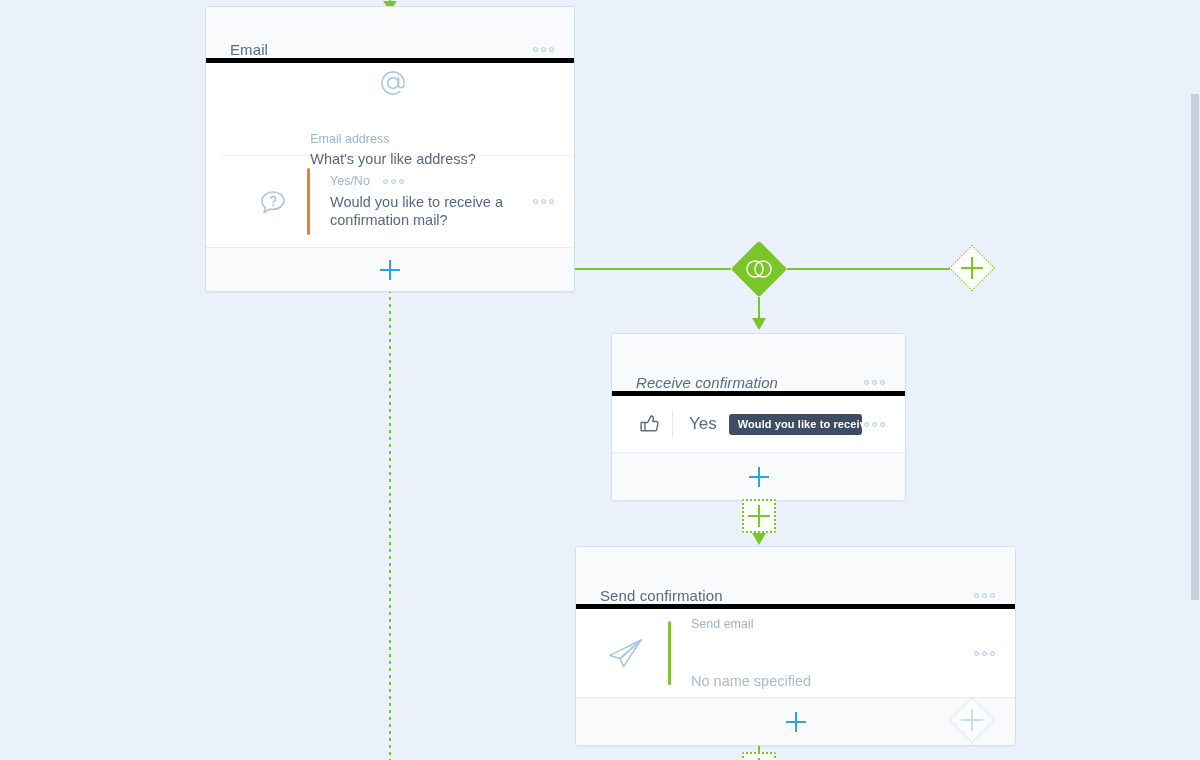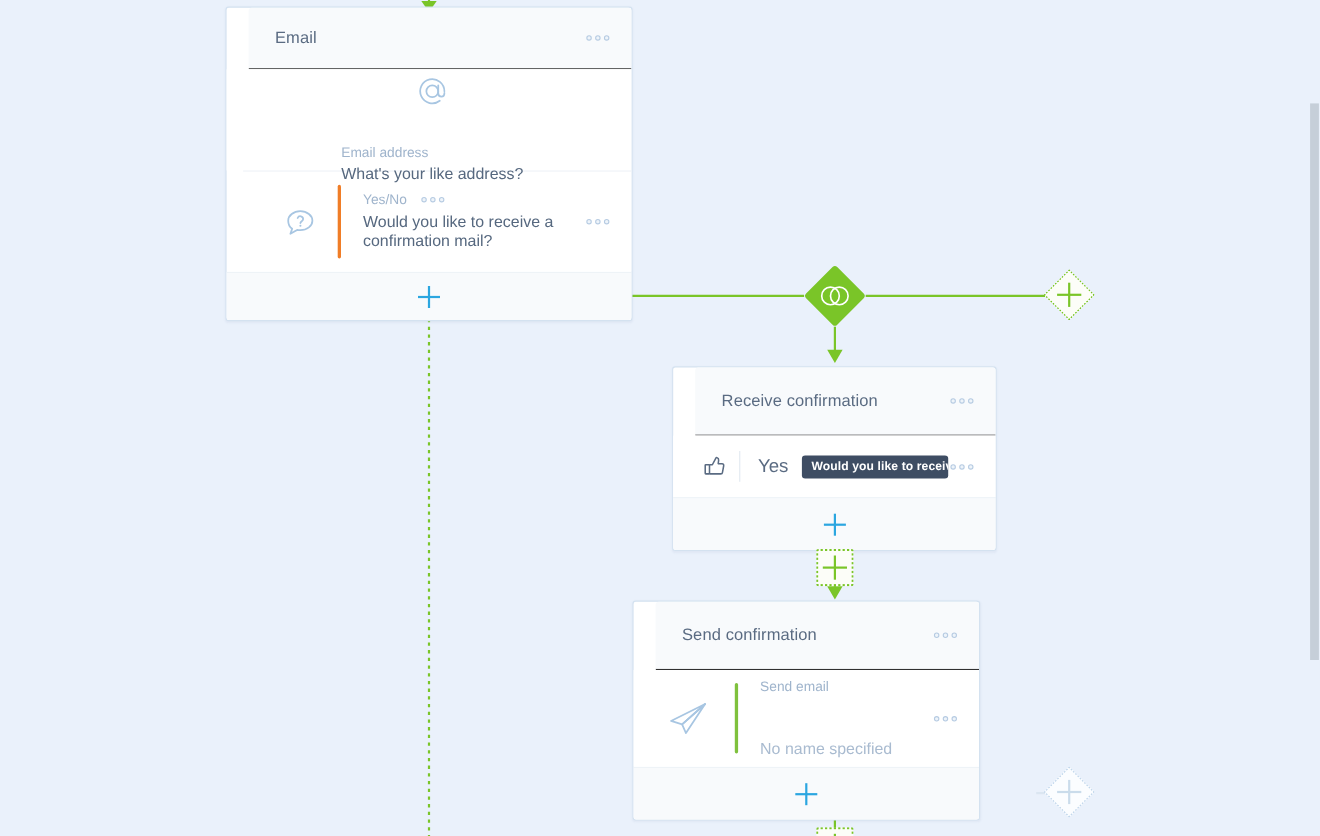--- a/index.html
+++ b/index.html
@@ -30,27 +30,26 @@
   
   .card {
     position: absolute;
     background: #ffffff;
     border: 1px solid #d4e2f0;
     border-radius: 3px;
     box-shadow: 0 1px 2px rgba(80,110,150,0.07);
   }
   .card-header {
     background: #f8fafc;
-    border-bottom: 1px solid #000000;
+    border-bottom: 5px solid #000000;
     height: 56px;
     display: flex;
-    align-items: center;
+    align-items: flex-end;
     padding: 0 18px 0 24px;
     border-radius: 3px 3px 0 0;
-    margin-left: 20px;
   }
   .card-title {
     flex: 1 1 auto;
     font-size: 15px;
     color: #5a6b82;
     letter-spacing: .1px;
   }
   .card-footer {
     background: #f8fafc;
     border-top: 1px solid #e6edf4;
@@ -325,21 +324,21 @@
       </div>
     </div>
 
     <div class="card-footer">
       <span class="plus-blue"></span>
     </div>
   </div>
 
   <div class="card" id="card-receive" style="left:611px; top:333px; width:295px;">
 
-    <div class="card-header" style="height:62px;">
+    <div class="card-header" style="height:62px;font-style:italic;">
       <div class="card-title">Receive confirmation</div>
       <div class="kebab">
         <i></i>
         <i></i>
         <i></i>
       </div>
     </div>
 
     <div class="a-row">
       <div class="a-icon">
@@ -358,21 +357,21 @@
         <i></i>
         <i></i>
       </div>
     </div>
 
     <div class="card-footer" style="height:48px;">
       <span class="plus-blue"></span>
     </div>
   </div>
 
-  <div class="card" id="card-send" style="left:575px; top:546px; width:316px;">
+  <div class="card" id="card-send" style="left:575px; top:546px; width:441px;">
 
     <div class="card-header" style="height:62px;">
       <div class="card-title">Send confirmation</div>
       <div class="kebab">
         <i></i>
         <i></i>
         <i></i>
       </div>
     </div>
 

